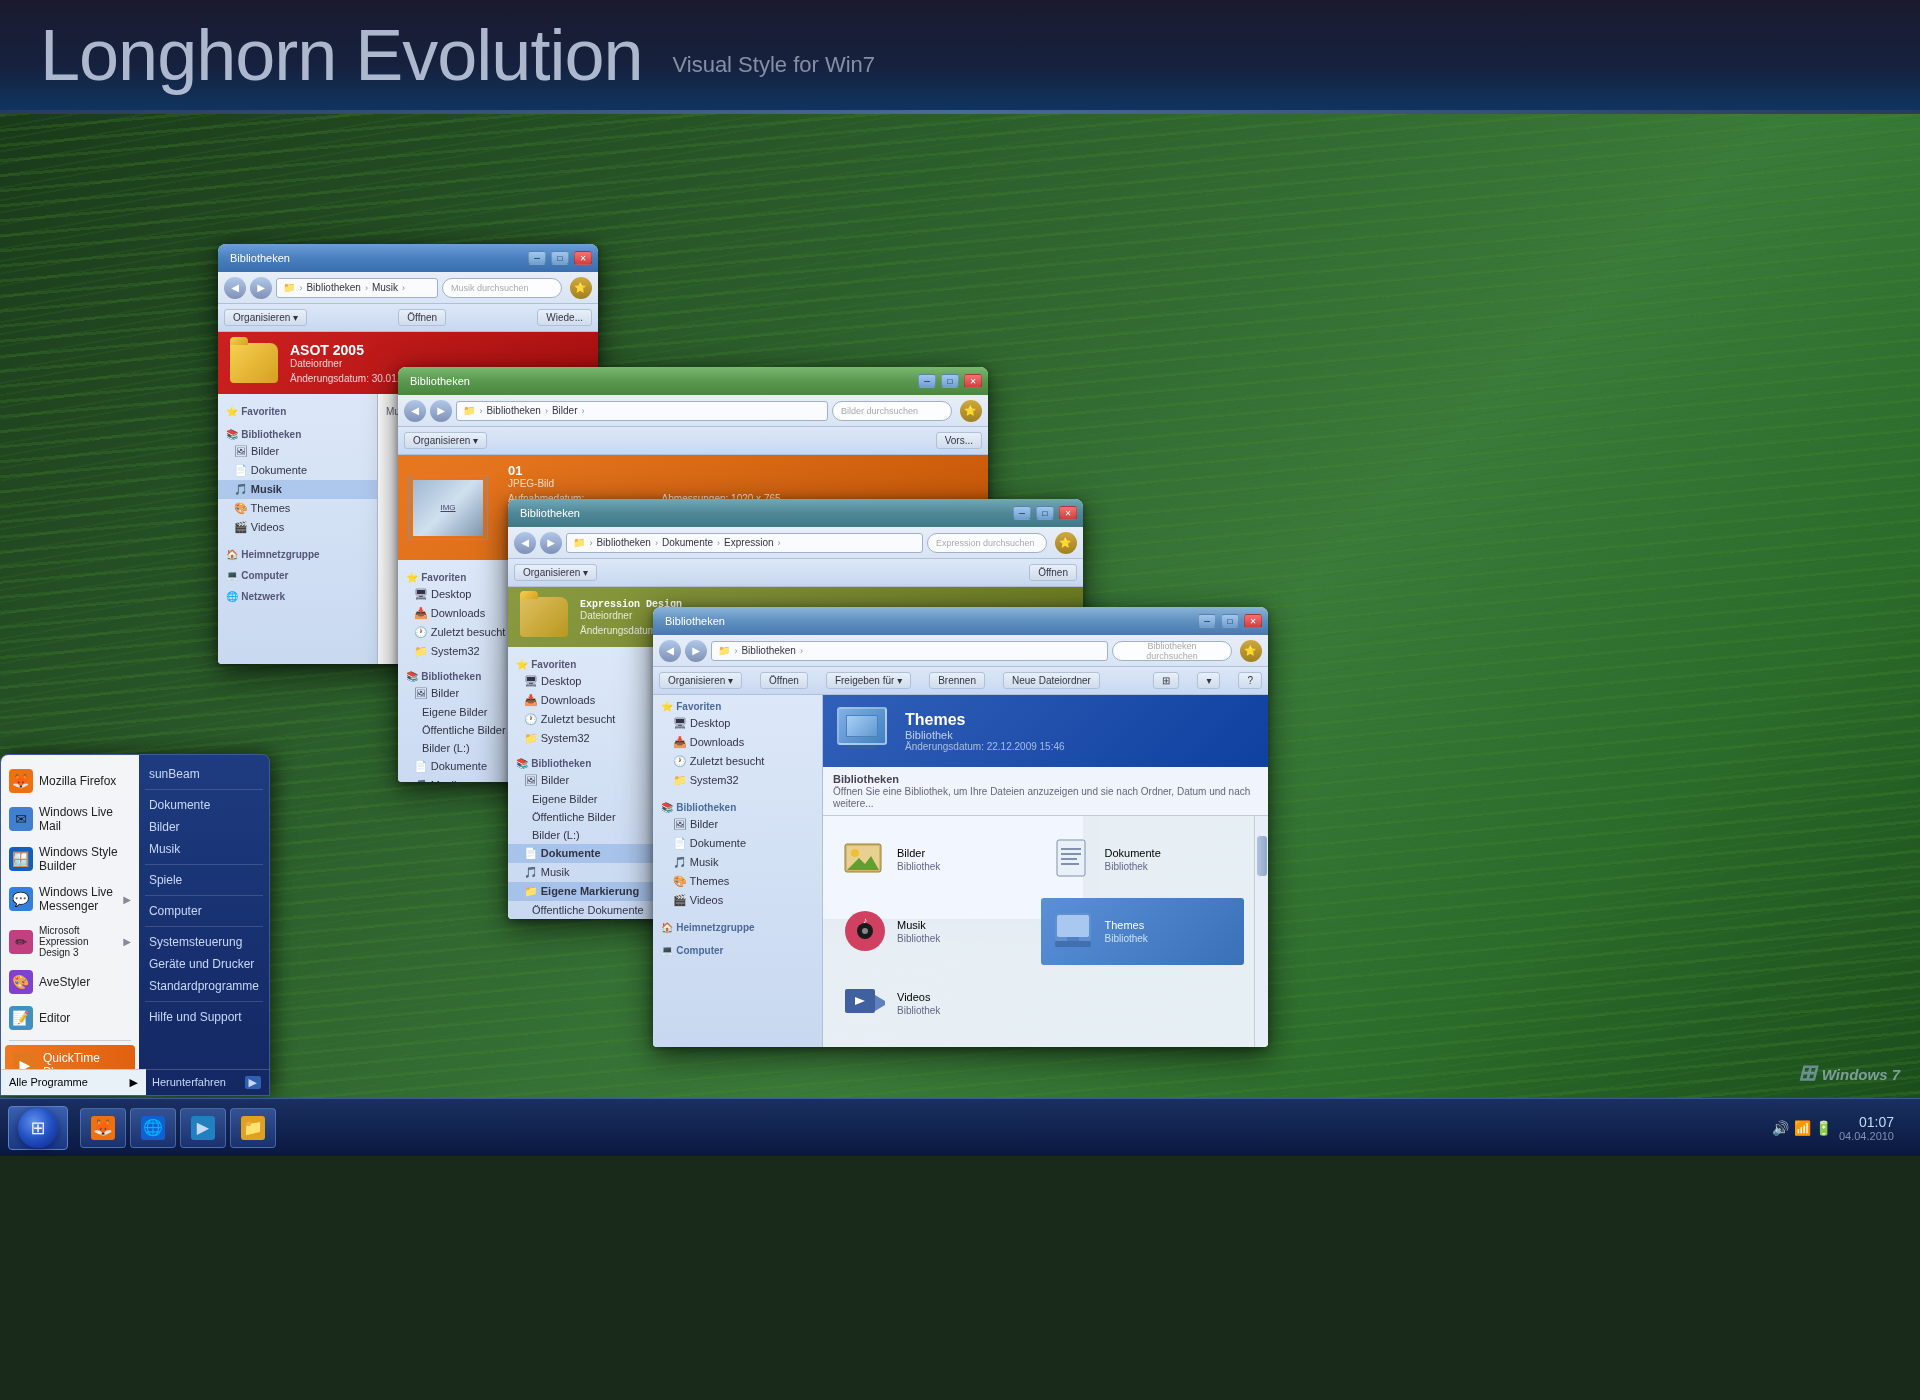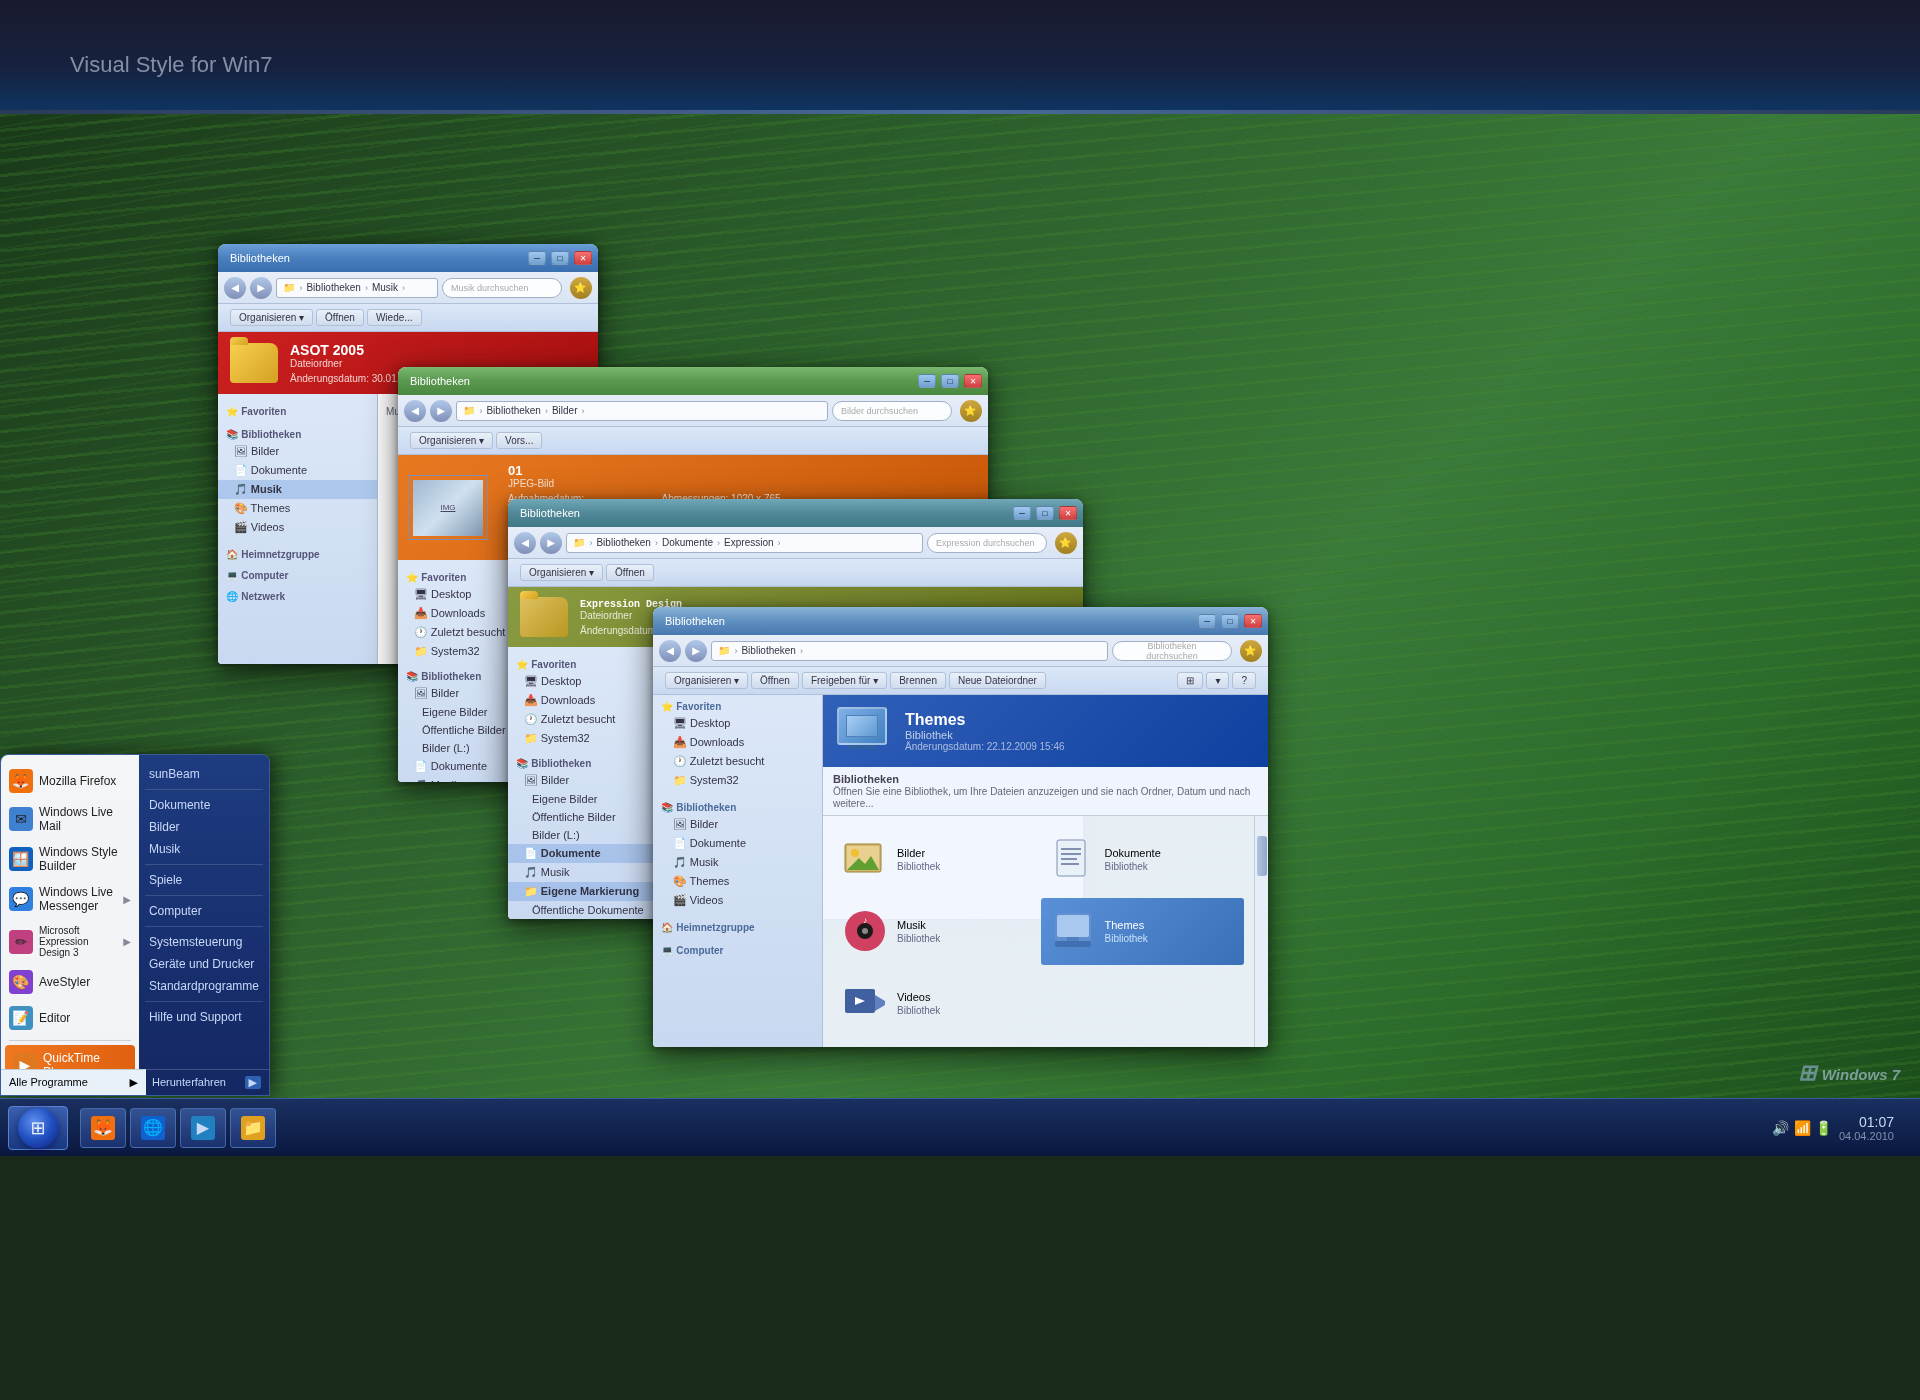--- a/index.html
+++ b/index.html
@@ -166,24 +166,25 @@
       align-items: center;
     }
 
     
     .win-toolbar {
       height: 28px;
       background: linear-gradient(180deg, #dce8f8 0%, #c8d8f0 100%);
       border-bottom: 1px solid #b0c0d8;
       display: flex;
       align-items: center;
-      padding: 0 12px;
-      gap: 3px;
+      padding: 0 6px;
+      gap: 18px;
       font-size: 11px;
       color: #334;
+      justify-content: space-between;
     }
     .toolbar-btn {
       padding: 2px 8px;
       background: linear-gradient(180deg, #e8f0f8 0%, #d0dced 100%);
       border: 1px solid #b0c0d8;
       border-radius: 3px;
       font-size: 10px;
       cursor: pointer;
       color: #334;
     }
@@ -514,20 +515,21 @@
     }
     .lib-text { font-size: 11px; line-height: 1.3; }
     .lib-sub { font-size: 10px; color: #668; }
     .lib-grid-item.selected-lib .lib-sub { color: #c8e0f8; }
 
   </style>
 </head>
 <body>
 
 <div id="header">
+  <span id="header-title">Longhorn Evolution</span>
   <span id="header-subtitle">Visual Style for Win7</span>
 </div>
 <div id="separator"></div>
 
 <div id="desktop">
 
   <div class="win-window" id="win1" style="left:218px;top:130px;width:380px;height:420px;">
     <div class="win-titlebar win-titlebar-gradient-blue">
       <span style="font-size:11px;color:#fff;margin-left:4px;">Bibliotheken</span>
       <div class="win-close-btns">

